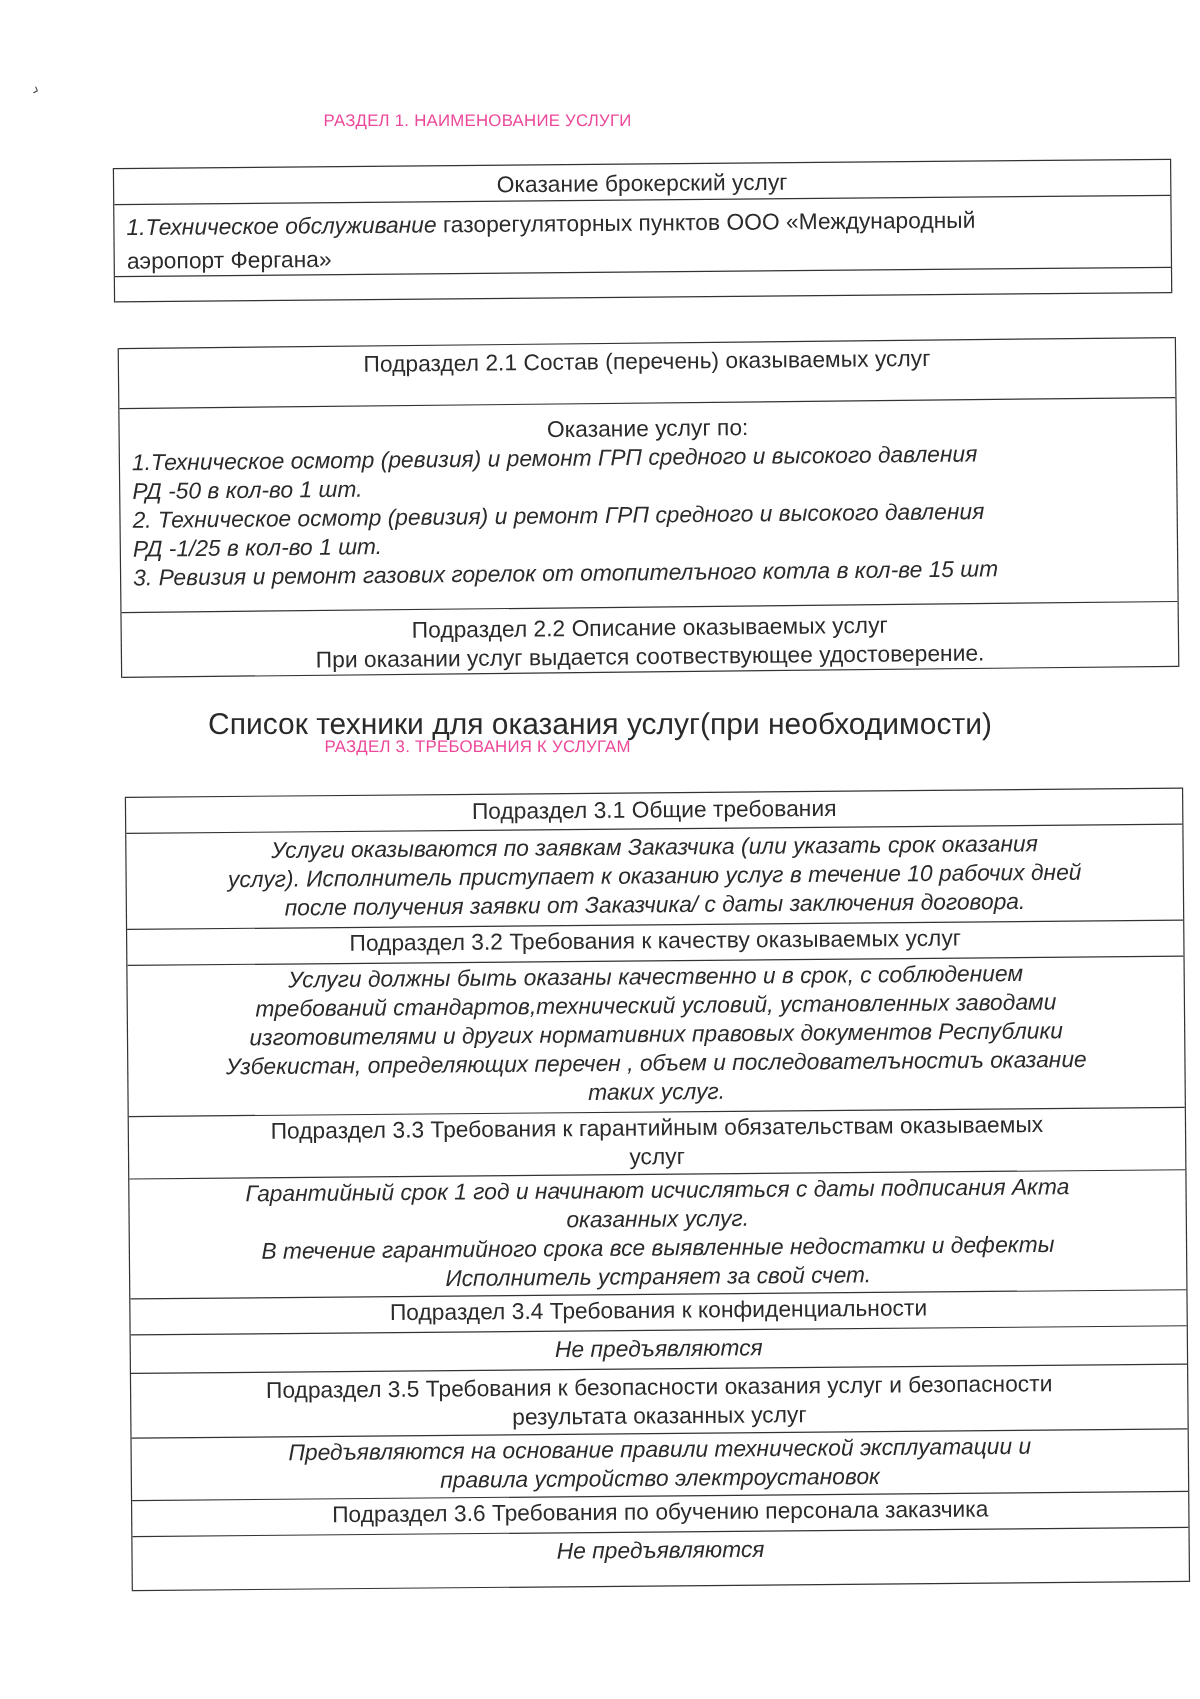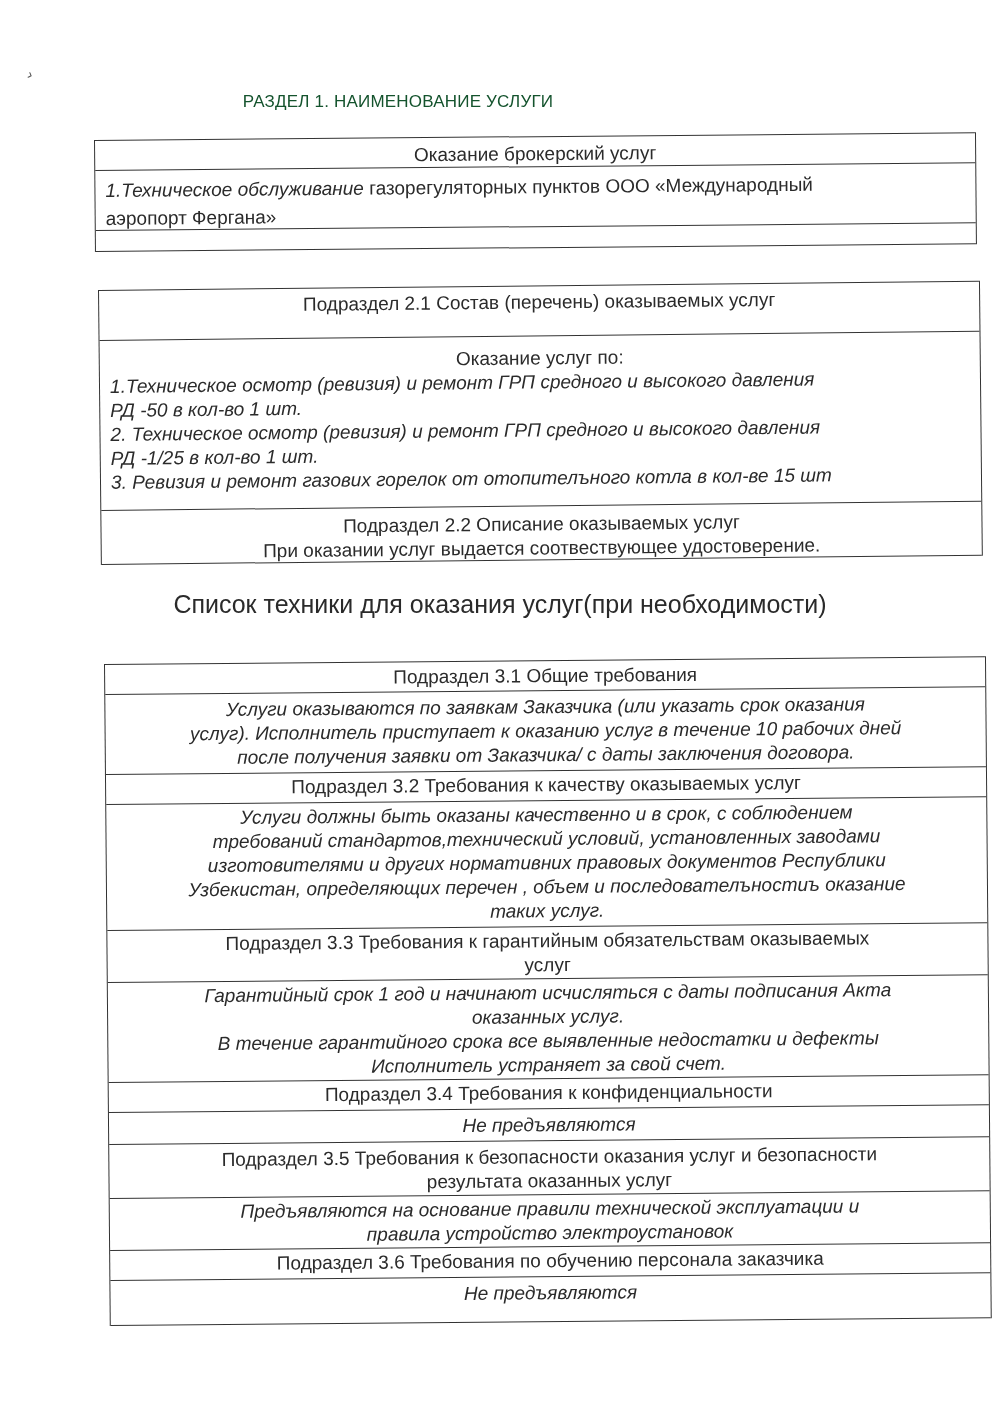--- a/index.html
+++ b/index.html
@@ -2,21 +2,21 @@
 <html><head>
 <meta charset="utf-8">
 <style>
   html, body { margin:0; padding:0; }
   body {
     width:1000px; height:1416px; background:#ffffff; position:relative; overflow:hidden;
     font-family:"Liberation Sans", sans-serif; color:#2b2b2b;
   }
   .page { position:absolute; left:0; top:0; width:1000px; height:1416px; }
   .mark { position:absolute; left:28px; top:66px; font-size:14px; color:#555; transform:rotate(20deg); }
-  .heading { position:absolute; left:0; width:796px; text-align:center; font-size:17px; letter-spacing:0.2px; color:#14532d; }
+  .heading { position:absolute; left:0; width:796px; text-align:center; font-size:14px; letter-spacing:0.2px; color:#ec4899; }
   .plain { position:absolute; left:0; width:1000px; text-align:center; font-size:25px; color:#2a2a2a; }
   .tbl { position:absolute; border-left:1.5px solid #333; border-right:1.5px solid #333; }
   .row { border-top:1.5px solid #333; box-sizing:border-box; font-size:19px; line-height:24px; }
   .row:last-child { border-bottom:1.5px solid #333; }
   .c { text-align:center; }
   .i { font-style:italic; }
   .l { text-align:left; padding-left:10px; }
   .line { display:block; }
 </style>
 </head>
@@ -54,20 +54,21 @@
       <span class="line l i">РД -1/25 в кол-во 1 шт.</span>
       <span class="line l i">3. Ревизия и ремонт газових горелок от отопителъного котла в кол-ве 15 шт</span>
     </div>
     <div class="row c" style="height:55px; padding-top:6px;">
       <span class="line">Подраздел 2.2 Описание оказываемых услуг</span>
       <span class="line">При оказании услуг выдается соотвествующее удостоверение.</span>
     </div>
   </div>
 
   <div class="plain" style="top:590px;">Список техники для оказания услуг(при необходимости)</div>
+  <div class="heading" style="top:614px;">РАЗДЕЛ 3. ТРЕБОВАНИЯ К УСЛУГАМ</div>
 
   <div class="tbl" style="left:104px; top:664px; width:880px; transform:rotate(-0.5deg); transform-origin:left top;">
     <div class="row c" style="height:30px; padding-top:3px;">
       <span>Подраздел 3.1 Общие требования</span>
     </div>
     <div class="row c i" style="height:80px; padding-top:4px;">
       <span class="line">Услуги оказываются по заявкам Заказчика (или указать срок оказания</span>
       <span class="line">услуг). Исполнитель приступает к оказанию услуг в течение 10 рабочих дней</span>
       <span class="line">после получения заявки от Заказчика/ с даты заключения договора.</span>
     </div>

